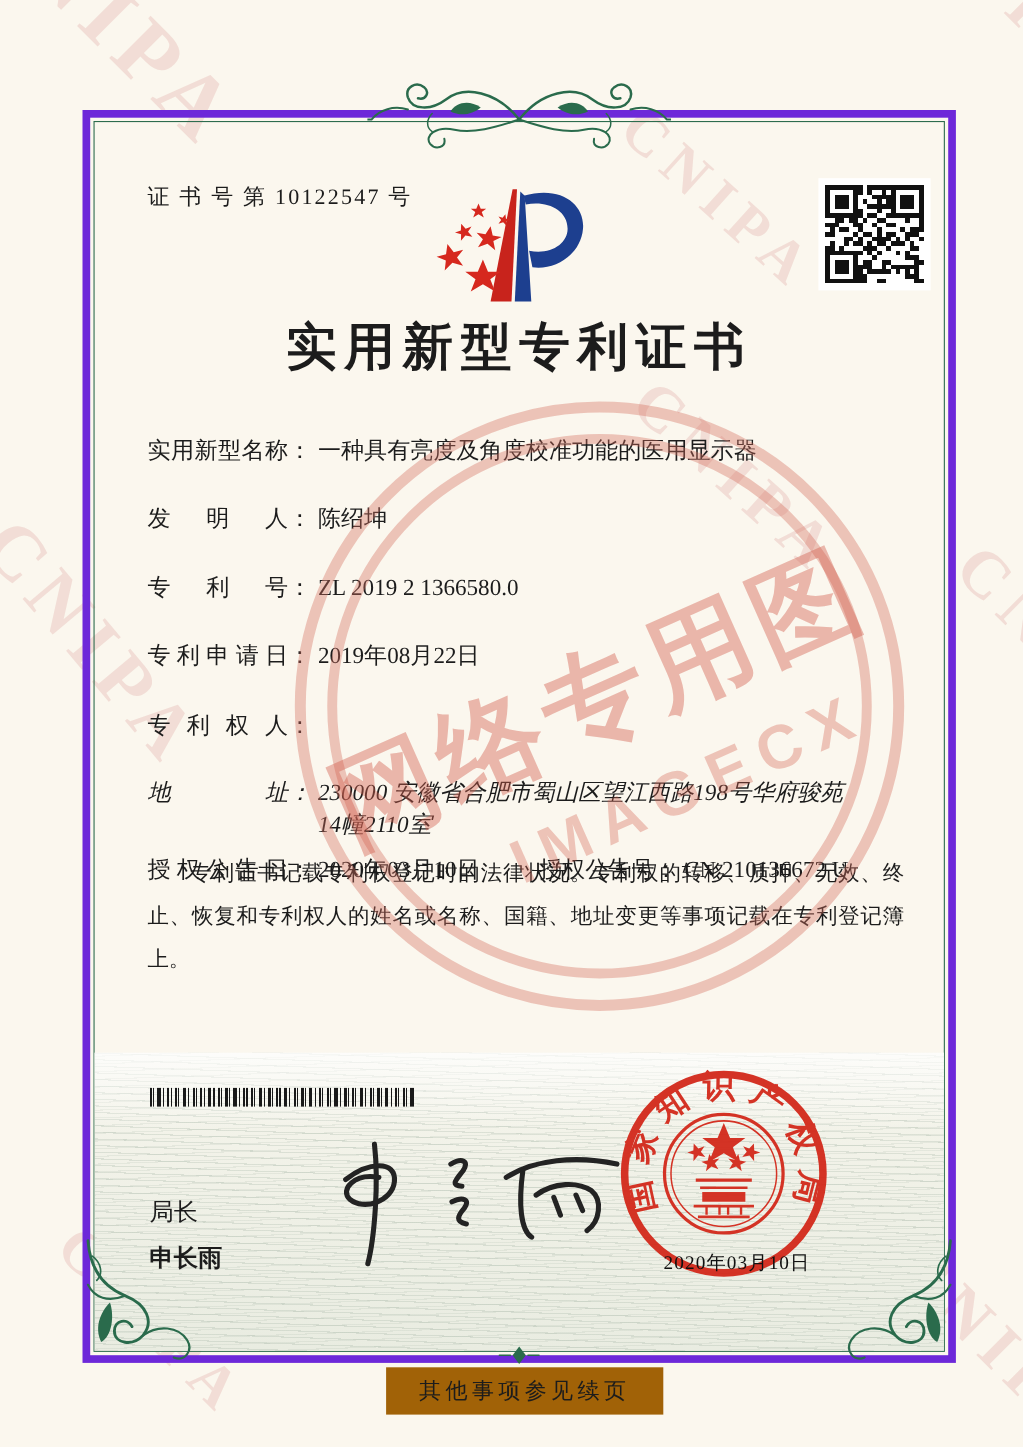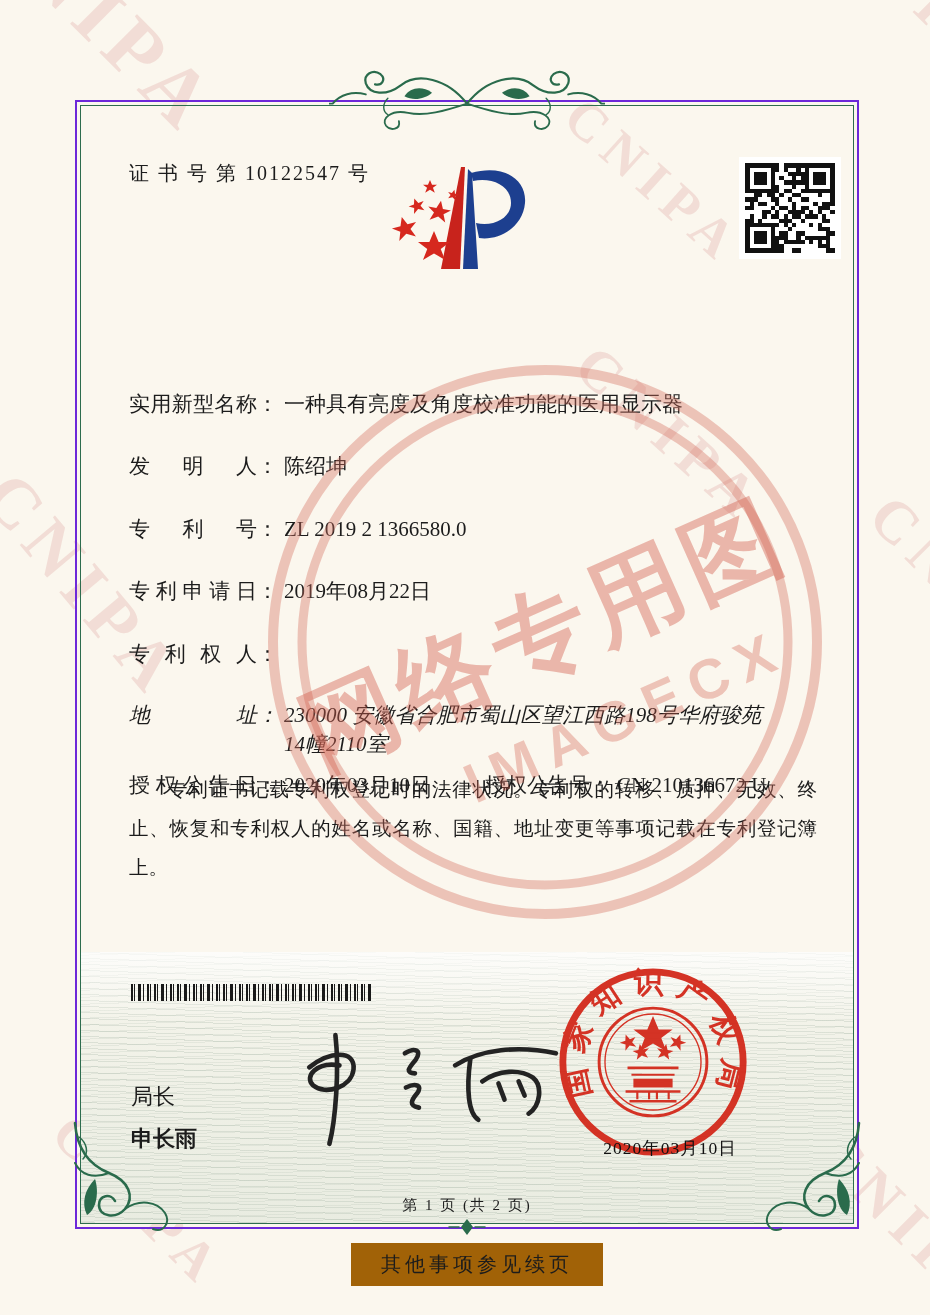--- a/index.html
+++ b/index.html
@@ -11,21 +11,21 @@
             white-space:nowrap;z-index:0;pointer-events:none;}
   .wm-red{position:absolute;z-index:4;pointer-events:none;}
   .wm-red-ring{position:absolute;left:255px;top:352px;z-index:4;pointer-events:none;}
   .wm-red-line1{left:545px;top:636px;transform:translate(-50%,-50%) rotate(-24deg);
             font-size:96px;font-weight:bold;color:rgba(210,93,76,0.42);letter-spacing:8px;white-space:nowrap;}
   .wm-red-line2{left:625px;top:716px;transform:translate(-50%,-50%) rotate(-24deg);
             font-family:"Liberation Sans",sans-serif;font-size:56px;font-weight:bold;
             color:rgba(210,93,76,0.34);letter-spacing:12px;white-space:nowrap;}
   
   .frame{position:absolute;left:75px;top:100px;width:780px;height:1125px;
-         border:2px solid #6d28d9;z-index:1;}
+         border:7px solid #6d28d9;z-index:1;}
   .frame-inner{position:absolute;inset:3px;border:1px solid #2d6c4e;pointer-events:none;}
   .texture{position:absolute;left:4px;right:4px;bottom:4px;top:850px;
     background:
       repeating-linear-gradient(2deg, rgba(165,181,166,0.30) 0 1px, transparent 1px 6px),
       repeating-linear-gradient(-2deg, rgba(165,181,166,0.18) 0 1px, transparent 1px 7px),
       linear-gradient(#f6f5ec,#e9ece1);}
   .texture::before{content:"";position:absolute;left:0;right:0;top:0;height:70px;
       background:linear-gradient(rgba(255,255,255,0.75),rgba(255,255,255,0));}
   .ornament{position:absolute;z-index:2;pointer-events:none;}
   
@@ -337,20 +337,21 @@
           <rect x="6" y="20" width="1" height="1" fill="#111"></rect>
           <rect x="7" y="20" width="1" height="1" fill="#111"></rect>
           <rect x="8" y="20" width="1" height="1" fill="#111"></rect>
           <rect x="11" y="20" width="1" height="1" fill="#111"></rect>
           <rect x="12" y="20" width="1" height="1" fill="#111"></rect>
           <rect x="19" y="20" width="1" height="1" fill="#111"></rect>
           <rect x="20" y="20" width="1" height="1" fill="#111"></rect>
         </svg>
     </div>
 
+    <div class="title">实用新型专利证书</div>
 
     <div class="fields">
       <div class="field-row">
         <span class="field-label">实用新型名称</span>
           <span class="field-colon">：</span>
         <span class="field-value">一种具有亮度及角度校准功能的医用显示器</span>
       </div>
       <div class="field-row">
         <span class="field-label">发明人</span>
           <span class="field-colon">：</span>
@@ -433,21 +434,20 @@
           <path d="M74,106 H126" fill="none" stroke-width="3"></path>
           <path d="M78,113 H122" fill="none" stroke-width="2.2"></path>
           <rect x="80" y="117" width="40" height="9" stroke="none"></rect>
           <path d="M72,130 H128" fill="none" stroke-width="2.6"></path>
           <path d="M84,130 V138 M96,130 V138 M104,130 V138 M116,130 V138" fill="none" stroke-width="2.2"></path>
           <path d="M76,140 H124" fill="none" stroke-width="2.6"></path>
         </g>
       </g>
     </svg>
 
-    <div class="page-no">第 1 页 (共 2 页)</div>
 
     <svg class="ornament" style="left:252px;top:-40px;" width="276" height="76" viewBox="0 0 300 76" aria-hidden="true">
       <g id="fl">
         <path class="green" stroke-width="2.4" d="M150,42 C128,14 96,8 78,22 C62,34 44,32 40,20 C37,10 48,4 56,10 C62,15 58,23 50,21"></path>
         <path class="green" stroke-width="2" d="M150,42 C126,50 104,56 86,52 C68,48 56,58 62,66 C67,72 78,70 76,61"></path>
         <path class="greenfill" d="M112,30 C100,22 88,25 82,34 C92,39 104,37 112,30 Z"></path>
         <path class="green" stroke-width="2" d="M40,32 C26,28 12,32 4,42 L0,42"></path>
         <path class="green" stroke-width="1.5" d="M64,36 C58,42 58,50 64,54"></path>
       </g>
       <use href="#fl" transform="translate(300,0) scale(-1,1)"></use>

